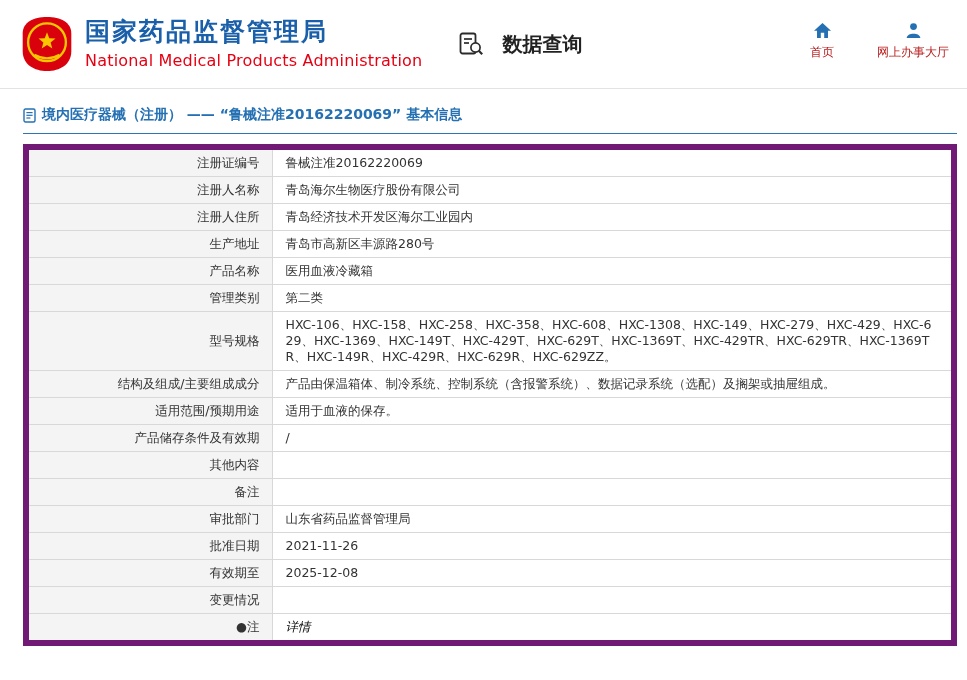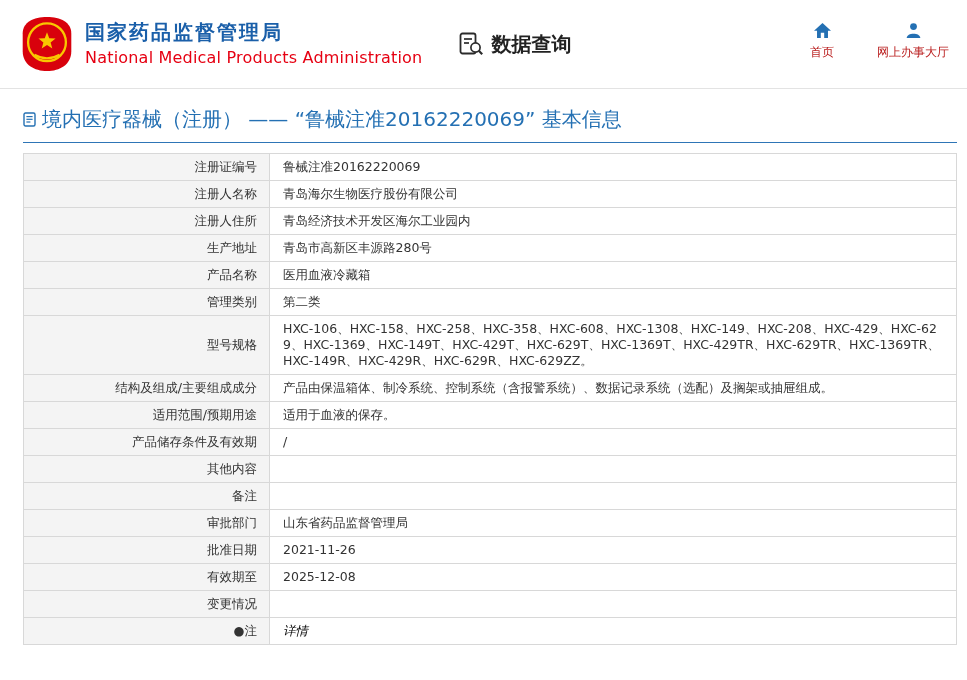--- a/index.html
+++ b/index.html
@@ -13,55 +13,55 @@
   .header {
     height:89px; display:flex; align-items:center;
     padding:0 18px 0 20px;
     border-bottom:1px solid #e3e3e3;
     background:#fff;
   }
   .logo-block { display:flex; align-items:center; cursor:pointer; }
   .emblem { width:54px; height:58px; flex:0 0 auto; }
   .agency-names { margin-left:11px; }
   .agency-cn {
-    font-size:20px; font-weight:bold; color:#1a5fa9; letter-spacing:2px;
+    font-size:25px; font-weight:bold; color:#1a5fa9; letter-spacing:2px;
     line-height:1.1;
   }
   .agency-en {
     font-size:16px; color:#e60012; margin-top:5px; letter-spacing:.2px;
   }
   .section-title {
-    display:flex; align-items:center; gap:7px;
+    display:flex; align-items:center; gap:18px;
     margin-left:36px; cursor:pointer;
   }
   .section-title-text { font-size:20px; font-weight:bold; color:#222; }
   .header-nav {
     margin-left:auto; display:flex; gap:38px; margin-top:-6px;
   }
   .nav-item {
     display:flex; flex-direction:column; align-items:center; gap:5px;
     cursor:pointer; min-width:34px;
   }
   .nav-label { font-size:12px; color:#b91c1c; white-space:nowrap; }
   
   .page-title-bar {
     margin:17px 0 0 23px; width:934px;
     padding-bottom:9px;
     border-bottom:1px solid #2e75b6;
     display:flex; align-items:center; gap:6px;
   }
   .page-title-text {
-    font-size:20px; font-weight:normal; color:#2470b3;
+    font-size:14px; font-weight:bold; color:#2470b3;
   }
   
   .info-table {
     border-collapse:collapse; table-layout:fixed;
     width:934px; margin:10px 0 0 23px;
     font-size:12.5px;
-    border:1px solid #701a75;
+    border:6px solid #701a75;
   }
   .info-table th, .info-table td {
     border:1px solid #d8d8d8; vertical-align:middle;
   }
   .info-table th {
     background:#f4f4f4; width:246px;
     text-align:right; font-weight:normal;
     padding:5px 12px 5px 6px; line-height:16px; color:#333;
   }
   .info-table td {
@@ -146,21 +146,21 @@
     <tr>
       <th>产品名称</th>
       <td>医用血液冷藏箱</td>
     </tr>
     <tr>
       <th>管理类别</th>
       <td>第二类</td>
     </tr>
     <tr>
       <th>型号规格</th>
-      <td>HXC-106、HXC-158、HXC-258、HXC-358、HXC-608、HXC-1308、HXC-149、HXC-208、HXC-429、HXC-629、HXC-1369、HXC-149T、HXC-429T、HXC-629T、HXC-1369T、HXC-429TR、HXC-629TR、HXC-1369TR、HXC-149R、HXC-429R、HXC-629R、HXC-629ZZ。</td>
+      <td>HXC-106、HXC-158、HXC-258、HXC-358、HXC-608、HXC-1308、HXC-149、HXC-279、HXC-429、HXC-629、HXC-1369、HXC-149T、HXC-429T、HXC-629T、HXC-1369T、HXC-429TR、HXC-629TR、HXC-1369TR、HXC-149R、HXC-429R、HXC-629R、HXC-629ZZ。</td>
     </tr>
     <tr>
       <th>结构及组成/主要组成成分</th>
       <td>产品由保温箱体、制冷系统、控制系统（含报警系统）、数据记录系统（选配）及搁架或抽屉组成。</td>
     </tr>
     <tr>
       <th>适用范围/预期用途</th>
       <td>适用于血液的保存。</td>
     </tr>
     <tr>

